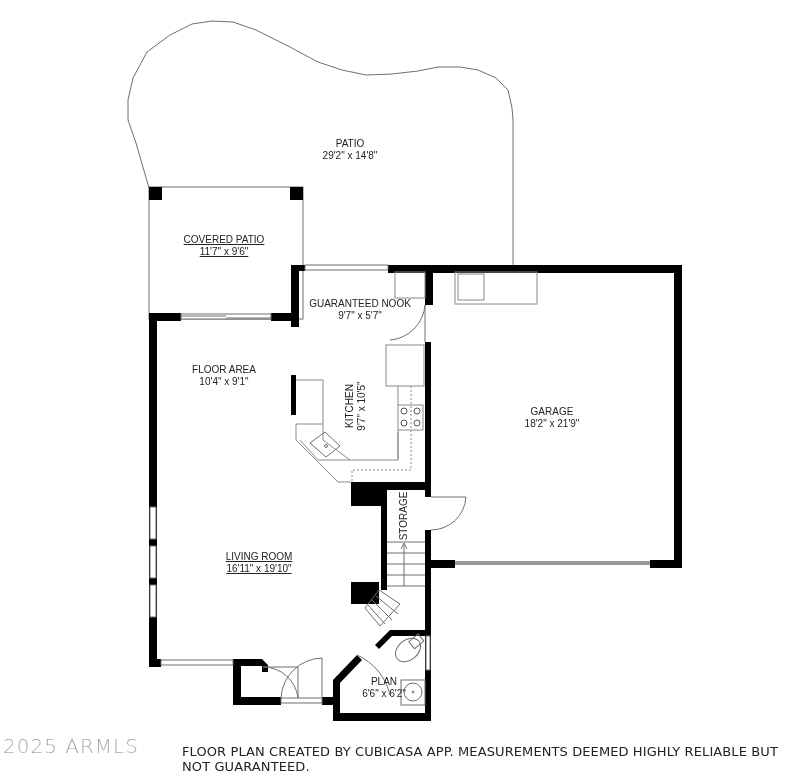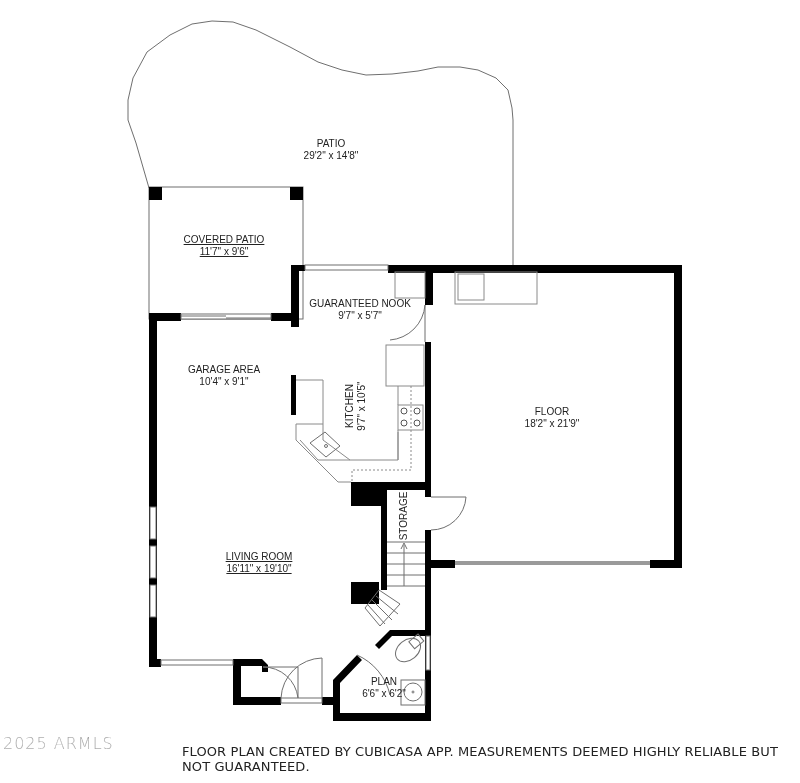--- a/index.html
+++ b/index.html
@@ -2,21 +2,21 @@
 <html><head>
   <meta charset="utf-8">
   <style>
     html, body { margin: 0; padding: 0; background: #ffffff; }
     body { width: 800px; height: 783px; position: relative; overflow: hidden; font-family: "Liberation Sans", sans-serif; }
     #plan { position: absolute; left: 0; top: 0; width: 800px; height: 783px; }
     .room-label { position: absolute; text-align: center; font-family: "Liberation Sans", sans-serif; font-size: 10px; line-height: 12px; color: #222222; transform: translateX(-50%); white-space: nowrap; }
     .room-label .name { display: block; }
     .room-label .dims { display: block; }
     .vertical { transform: translate(-50%, -50%) rotate(-90deg); }
-    .watermark { position: absolute; left: 3px; top: 734px; font-family: "DejaVu Sans", sans-serif; font-size: 16px; font-weight: 200; color: #8a8a8a; letter-spacing: 1px; -webkit-text-stroke: 0.2px #ffffff; }
+    .watermark { position: absolute; left: 3px; top: 734px; font-family: "DejaVu Sans", sans-serif; font-size: 20px; font-weight: 200; color: #8a8a8a; letter-spacing: 1px; -webkit-text-stroke: 0.2px #ffffff; }
     .disclaimer { position: absolute; left: 182px; top: 744px; font-family: "DejaVu Sans", sans-serif; font-size: 13px; color: #222222; letter-spacing: 0.1px; }
   </style>
 </head>
 <body>
 
 <svg id="plan" viewBox="0 0 800 783" xmlns="http://www.w3.org/2000/svg">
 
   <g fill="none" stroke="#6f6f6f" stroke-width="1">
     <path d="M149,188 L136,143 L128,120 L128,100 L133,78 L147,52 L170,35 L192,24 L212,21 L233,22 L256,30 L290,47 L318,62 L342,70 L366,75 L392,74 L418,71 L438,67 L460,67 L478,70 L496,78 L508,90 L512,108 L513,120 L513,265"></path>
   </g>
@@ -148,42 +148,42 @@
     <rect x="410" y="637" width="12" height="9" transform="rotate(-40 416 641)"></rect>
   </g>
 
   <g fill="none" stroke="#6f6f6f" stroke-width="1">
     <rect x="401" y="680" width="24" height="25"></rect>
     <circle cx="413" cy="692" r="9"></circle>
     <circle cx="413" cy="692" r="1"></circle>
   </g>
 </svg>
 
-<div class="room-label" style="left:331px; top:138px;">
+<div class="room-label" style="left:350px; top:138px;">
   <span class="name">PATIO</span>
   <span class="dims">29'2" x 14'8"</span>
 </div>
 <div class="room-label" style="left:224px; top:234px;text-decoration:underline;">
   <span class="name">COVERED PATIO</span>
   <span class="dims">11'7" x 9'6"</span>
 </div>
 <div class="room-label" style="left:360px; top:298px;">
   <span class="name">GUARANTEED NOOK</span>
   <span class="dims">9'7" x 5'7"</span>
 </div>
 <div class="room-label" style="left:224px; top:364px;">
-  <span class="name">GARAGE AREA</span>
+  <span class="name">FLOOR AREA</span>
   <span class="dims">10'4" x 9'1"</span>
 </div>
 <div class="room-label vertical" style="left:356px; top:406px;">
   <span class="name">KITCHEN</span>
   <span class="dims">9'7" x 10'5"</span>
 </div>
 <div class="room-label" style="left:552px; top:406px;">
-  <span class="name">FLOOR</span>
+  <span class="name">GARAGE</span>
   <span class="dims">18'2" x 21'9"</span>
 </div>
 <div class="room-label" style="left:259px; top:551px;text-decoration:underline;">
   <span class="name">LIVING ROOM</span>
   <span class="dims">16'11" x 19'10"</span>
 </div>
 <div class="room-label vertical" style="left:404px; top:516px;">
   <span class="name">STORAGE</span>
 </div>
 <div class="room-label" style="left:384px; top:676px;">

